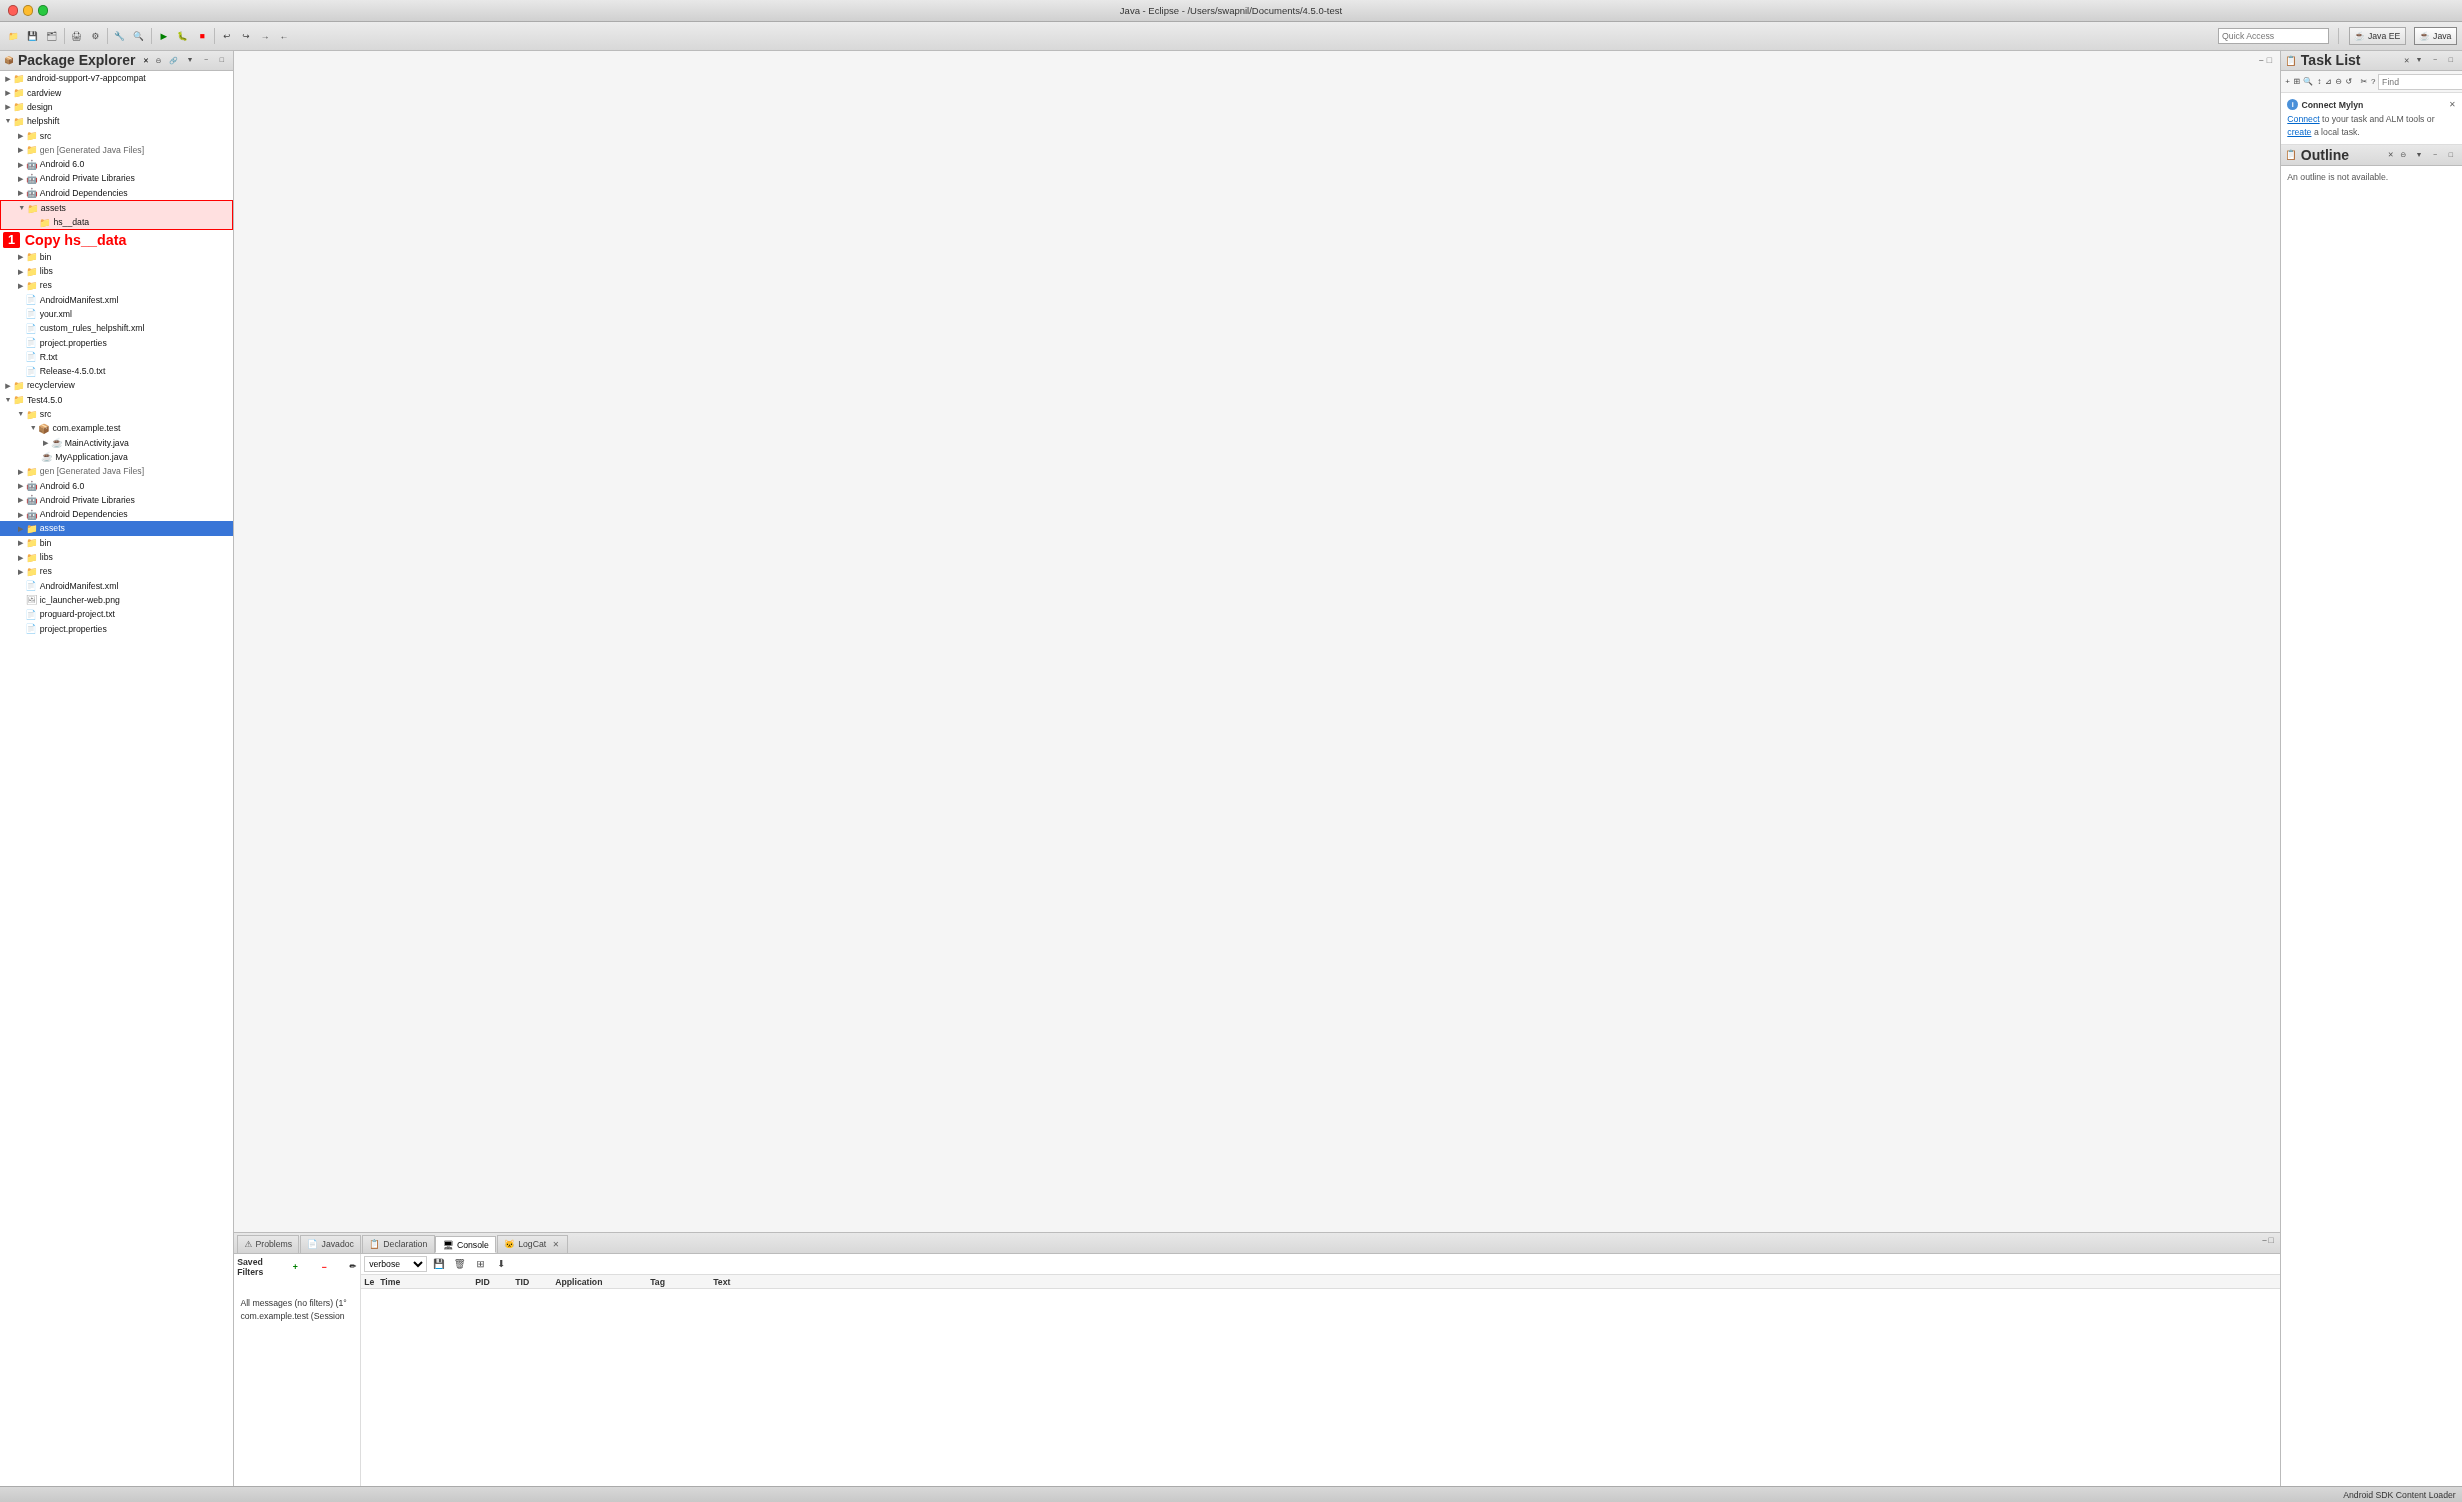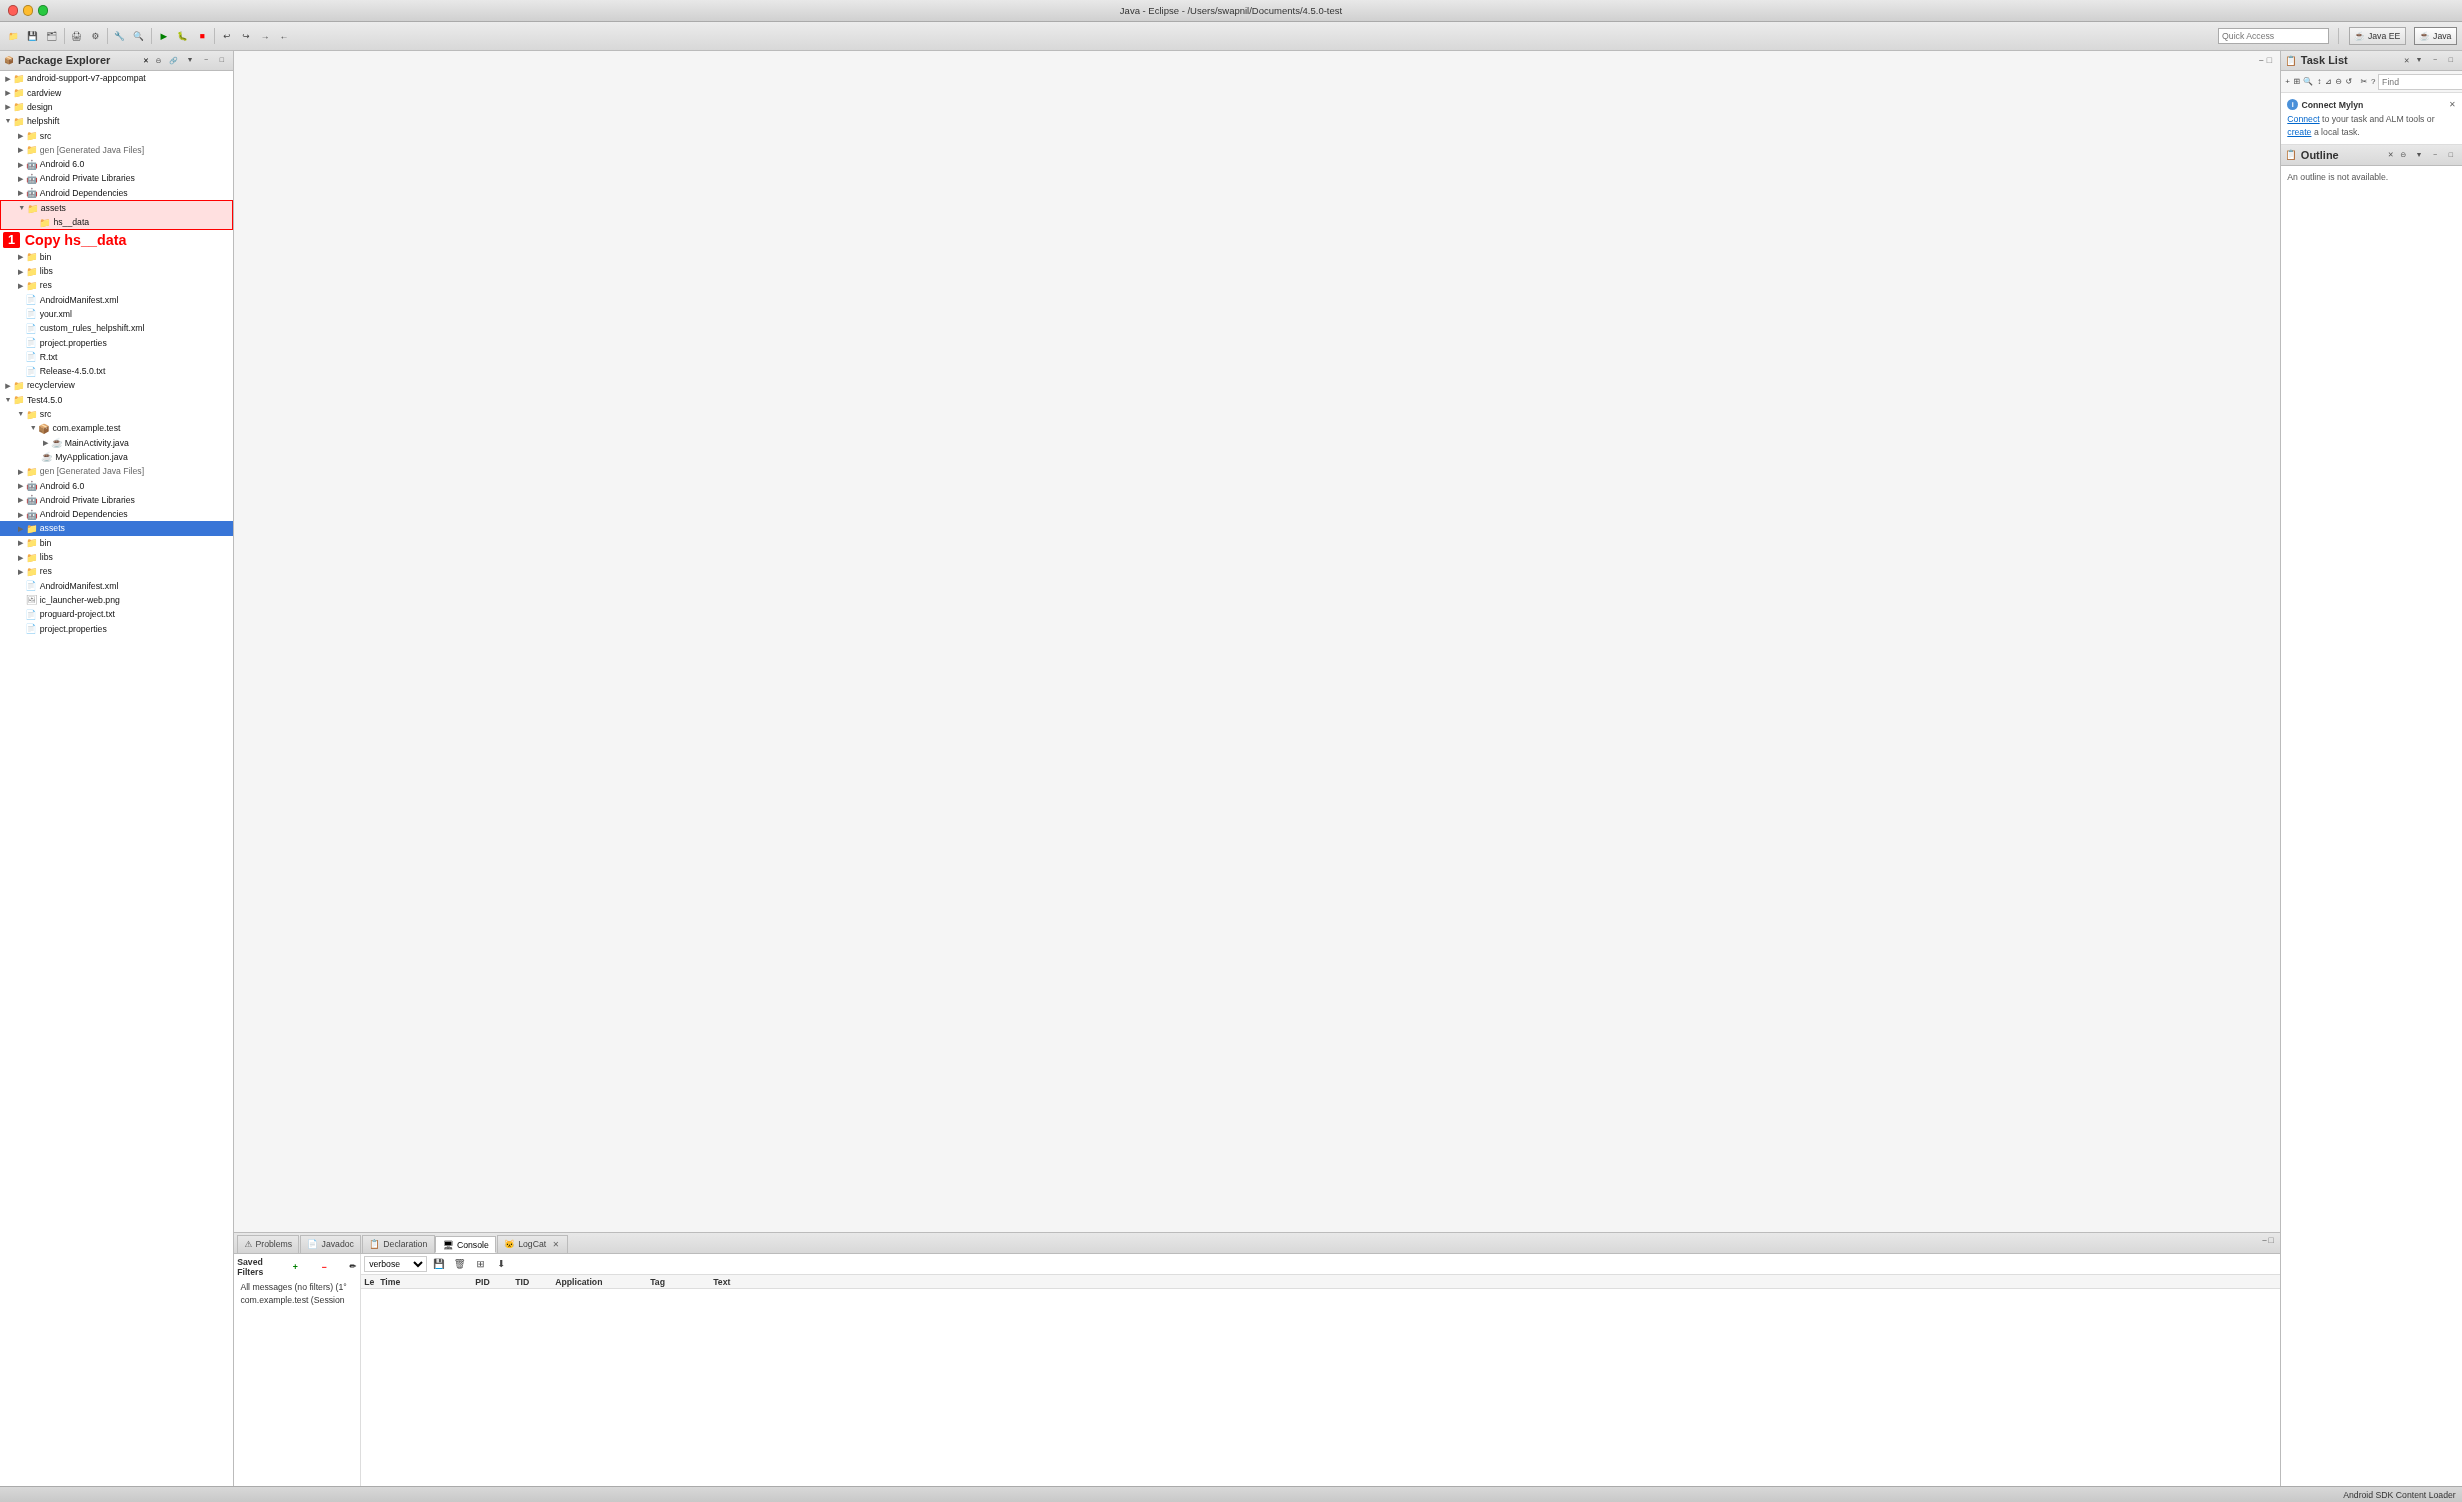--- a/index.html
+++ b/index.html
@@ -119,21 +119,21 @@
     .panel-header {
       background: linear-gradient(to bottom, #e8e8e8, #d8d8d8);
       height: 20.6px;
       display: flex;
       align-items: center;
       padding: 0 4.8px;
       border-bottom: 0.8px solid #bbb;
       gap: 3.2px;
     }
     .panel-title {
-      font-size: 11px;
+      font-size: 14px;
       font-weight: bold;
       color: #333;
       flex: 1;
     }
     .panel-icon-btn {
       width: 12.7px;
       height: 12.7px;
       display: flex;
       align-items: center;
       justify-content: center;
@@ -245,21 +245,21 @@
       flex-direction: column;
       gap: 1.6px;
     }
     .saved-filters-header {
       display: flex;
       align-items: center;
       font-size: 8.7px;
       font-weight: bold;
       color: #333;
       gap: 21px;
-      margin-bottom: 3px;
+      margin-bottom: 19px;
     }
     .filter-btn {
       width: 12.7px;
       height: 12.7px;
       display: flex;
       align-items: center;
       justify-content: center;
       cursor: pointer;
       font-size: 8.7px;
       font-weight: bold;

